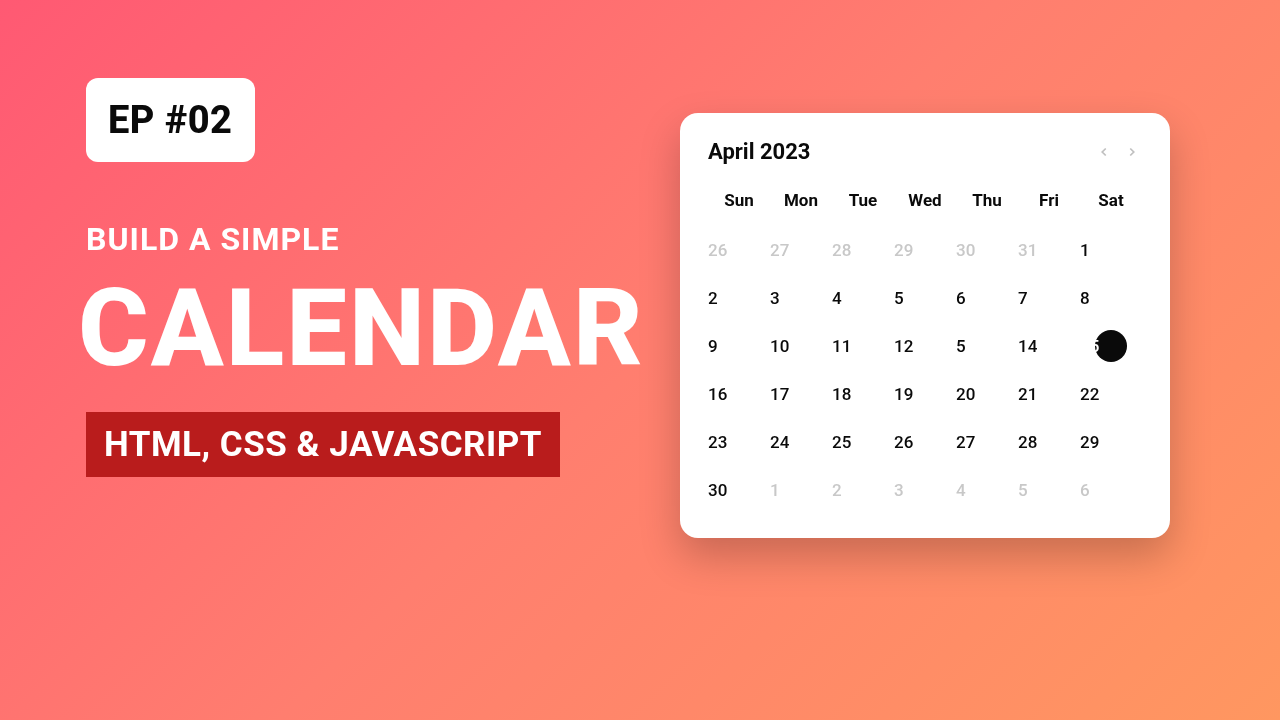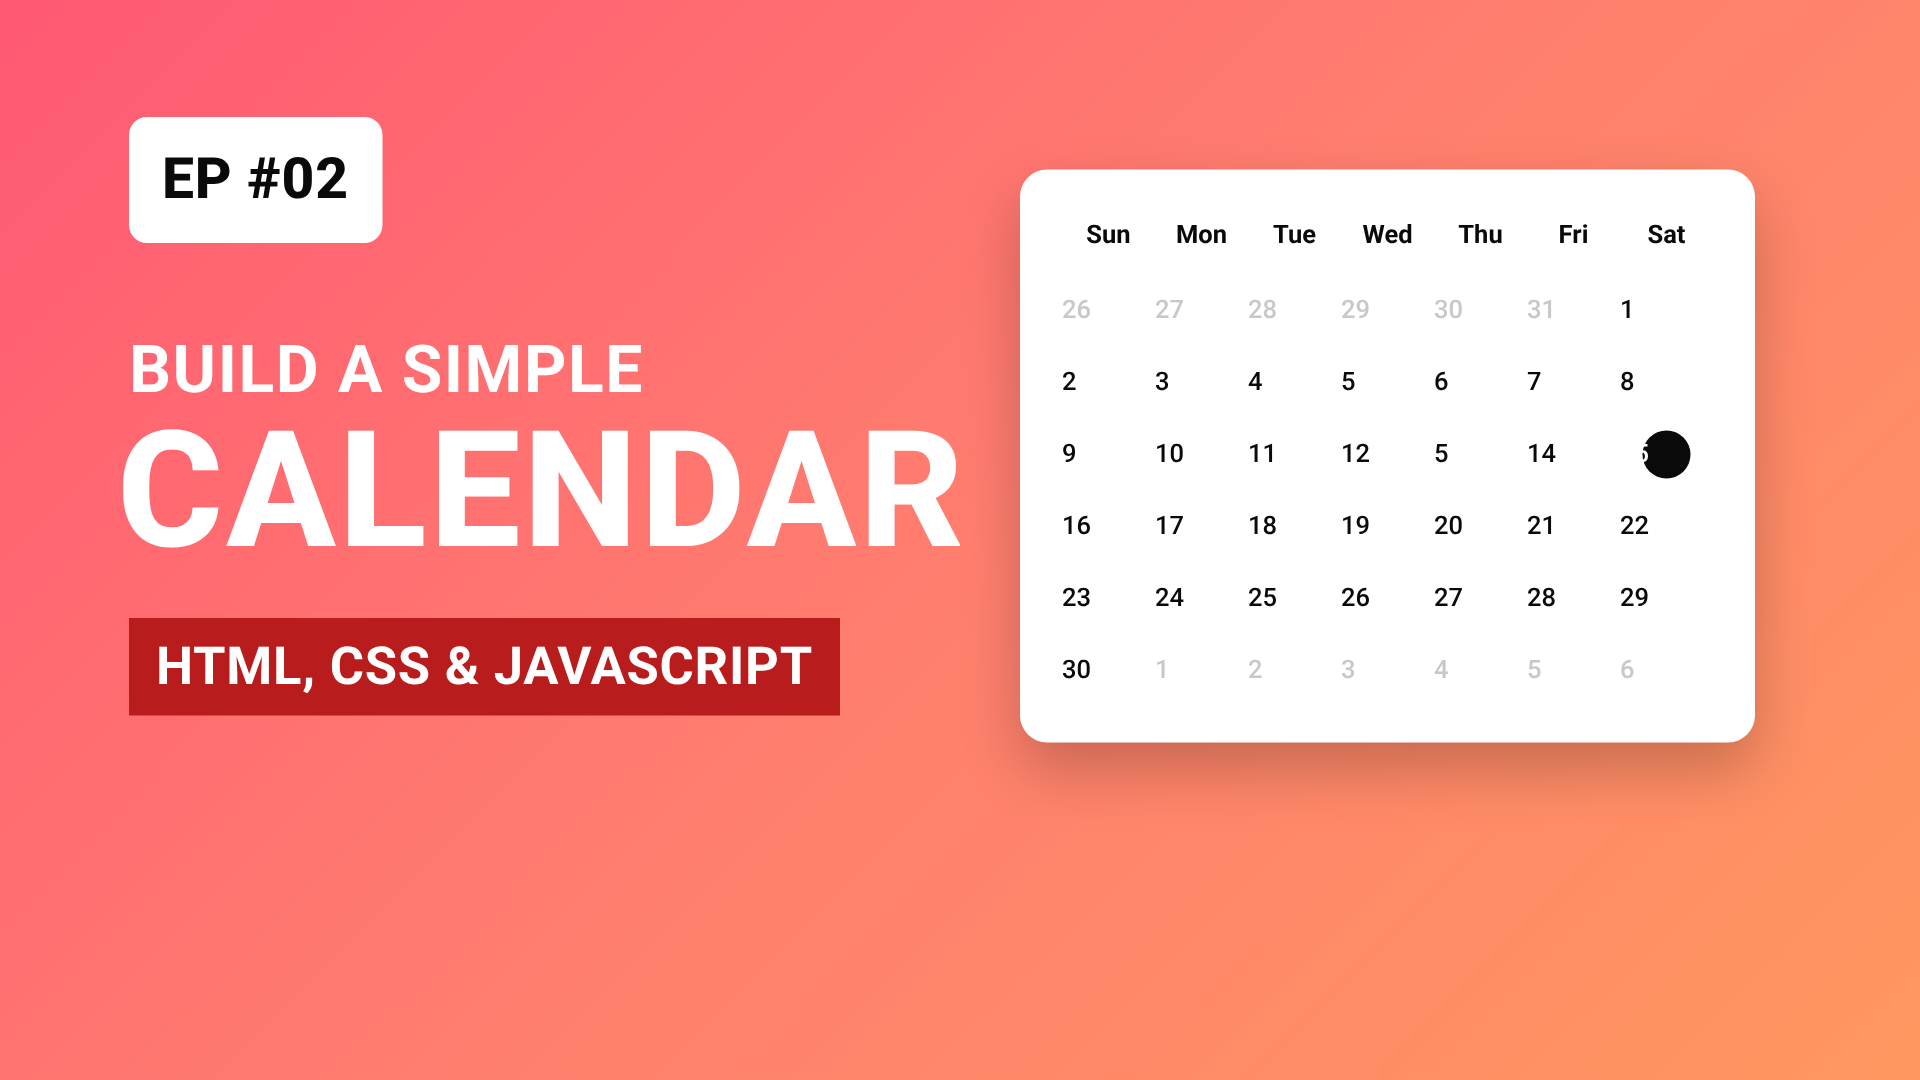--- a/index.html
+++ b/index.html
@@ -26,21 +26,21 @@
       padding: 20px 22px;
       border-radius: 12px;
       letter-spacing: 0.5px;
     }
     .build-text {
       position: absolute;
       top: 220px;
       left: 86px;
       color: #ffffff;
       font-weight: 700;
-      font-size: 44px;
+      font-size: 32px;
       letter-spacing: 1px;
     }
     .calendar-title {
       position: absolute;
       top: 265px;
       left: 78px;
       color: #ffffff;
       font-weight: 800;
       font-size: 108px;
       letter-spacing: 2px;
@@ -139,20 +139,35 @@
   </style>
 </head>
 <body>
 
 <div class="ep-badge">EP #02</div>
 <div class="build-text">BUILD A SIMPLE</div>
 <div class="calendar-title">CALENDAR</div>
 <div class="tech-stack">HTML, CSS &amp; JAVASCRIPT</div>
 
 <div class="calendar-card">
+  <div class="cal-header">
+    <div class="cal-month">April 2023</div>
+    <div class="cal-nav">
+      <div class="cal-nav-btn">
+        <svg viewBox="0 0 24 24" fill="none" stroke="currentColor" stroke-width="3">
+            <polyline points="15 18 9 12 15 6"></polyline>
+          </svg>
+      </div>
+      <div class="cal-nav-btn">
+        <svg viewBox="0 0 24 24" fill="none" stroke="currentColor" stroke-width="3">
+            <polyline points="9 18 15 12 9 6"></polyline>
+          </svg>
+      </div>
+    </div>
+  </div>
   <div class="cal-grid" id="cal-grid">
       <div class="cal-weekday">Sun</div>
       <div class="cal-weekday">Mon</div>
       <div class="cal-weekday">Tue</div>
       <div class="cal-weekday">Wed</div>
       <div class="cal-weekday">Thu</div>
       <div class="cal-weekday">Fri</div>
       <div class="cal-weekday">Sat</div>
       <div class="cal-day muted"><span>26</span></div>
       <div class="cal-day muted"><span>27</span></div>

